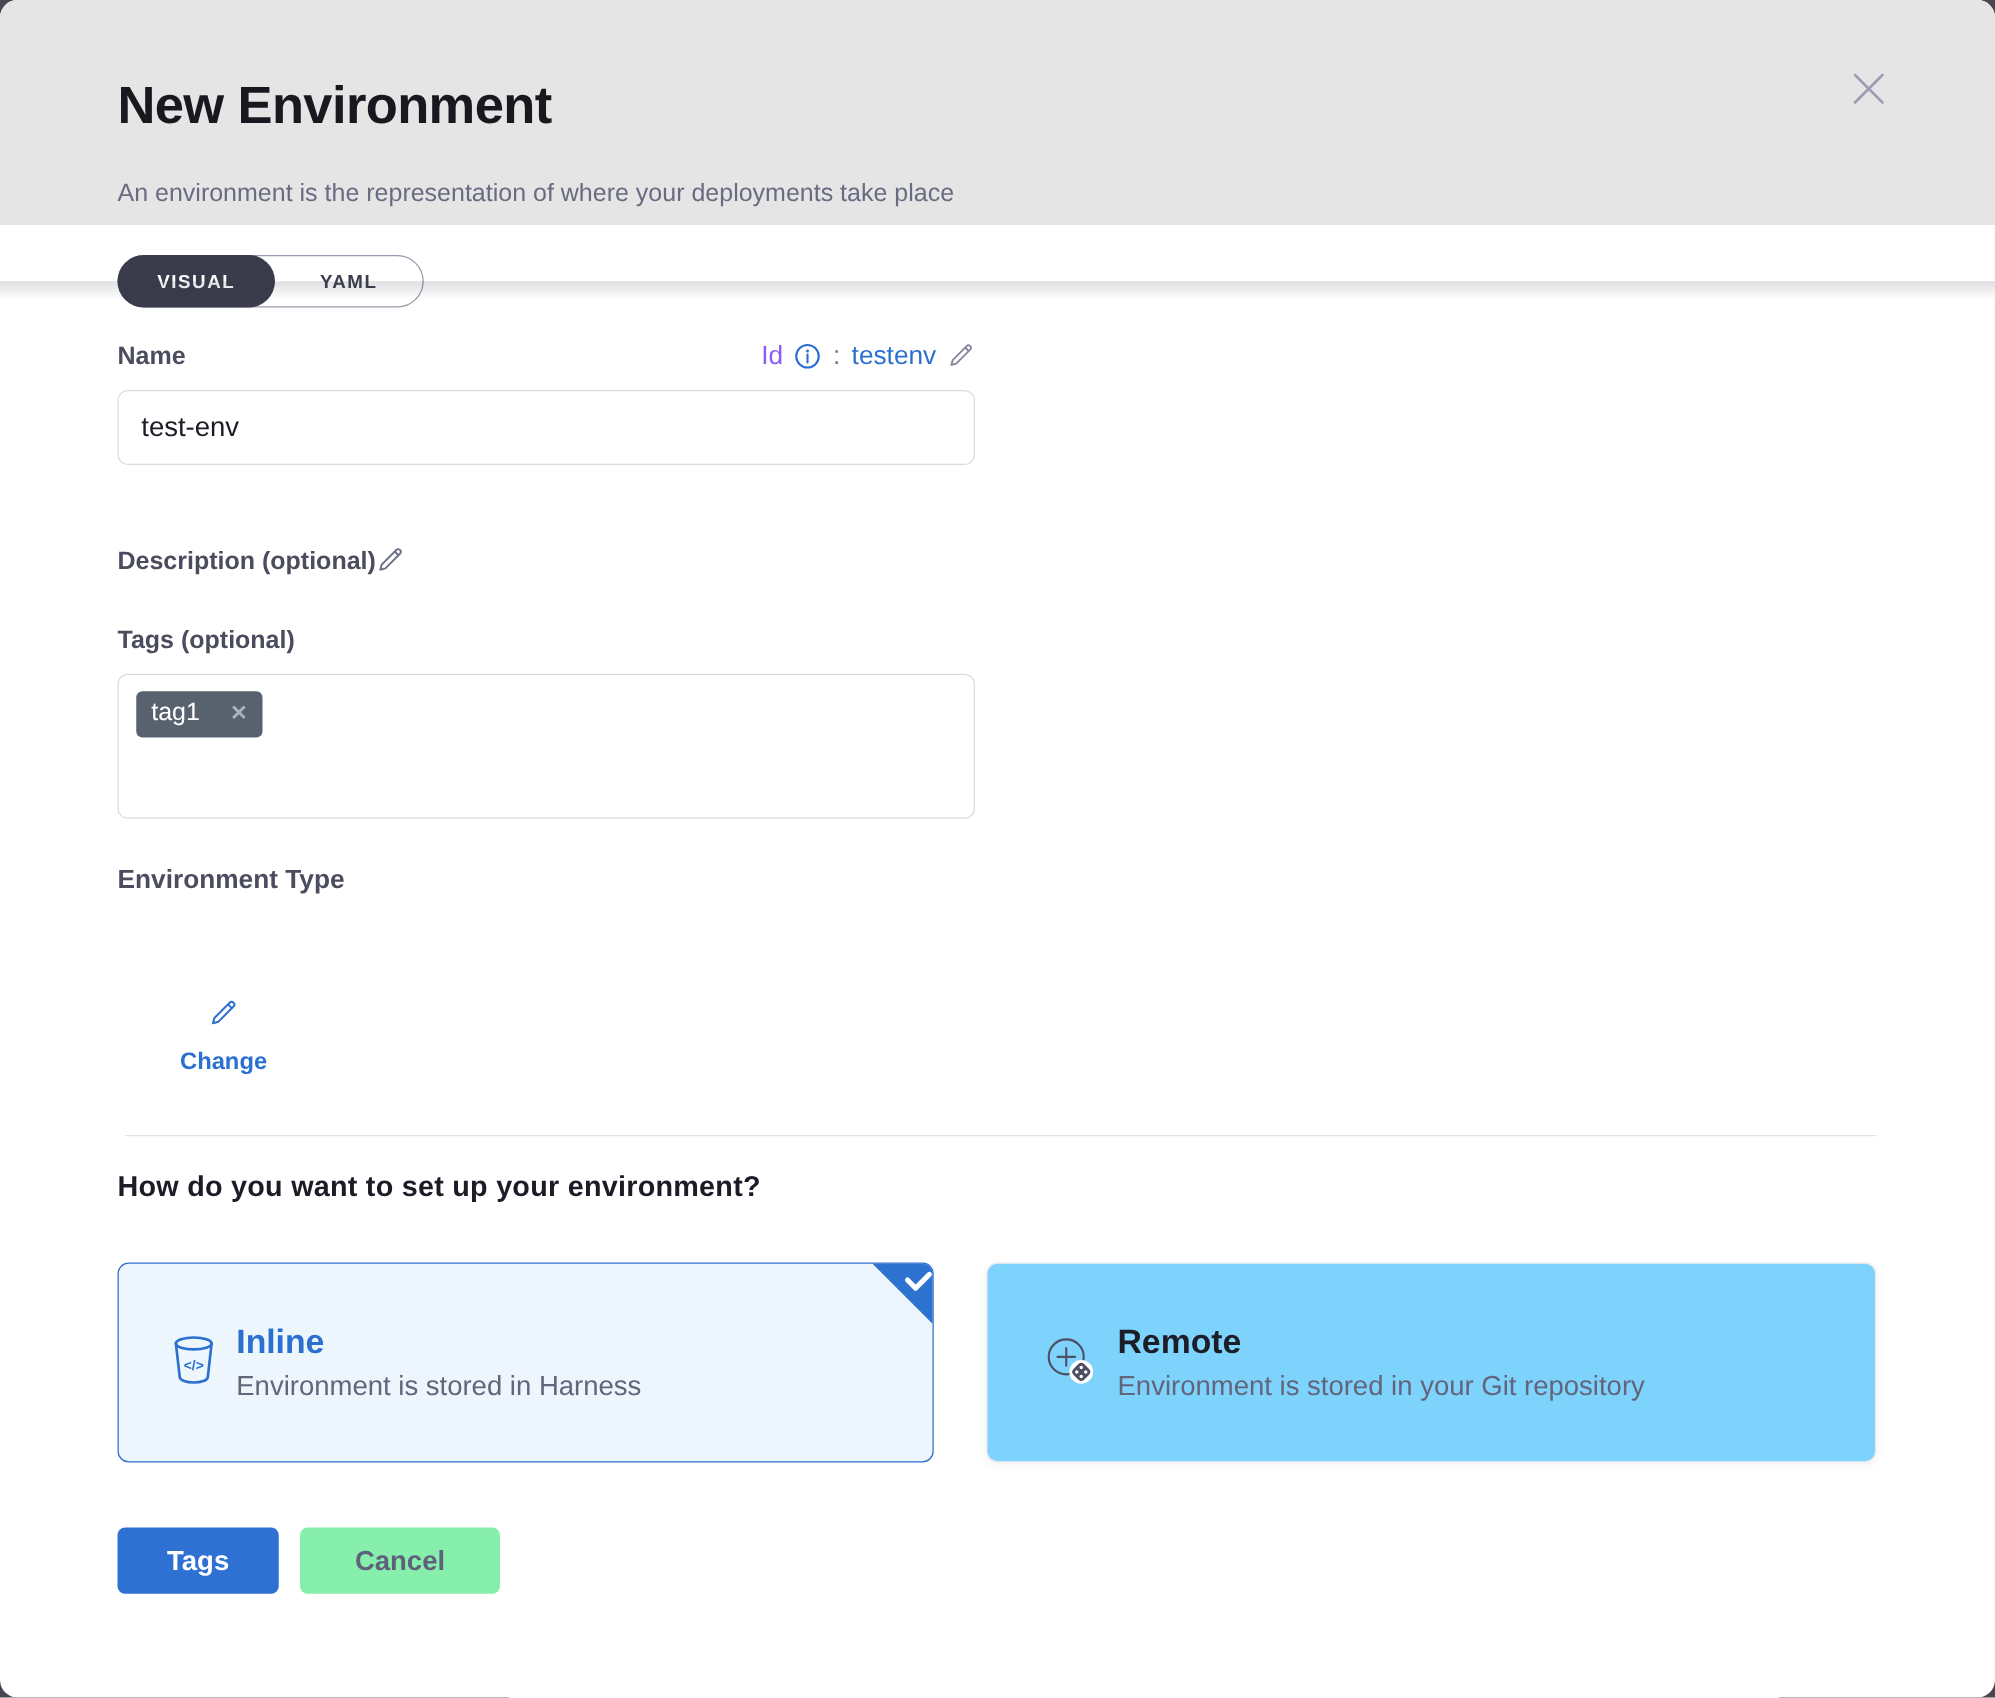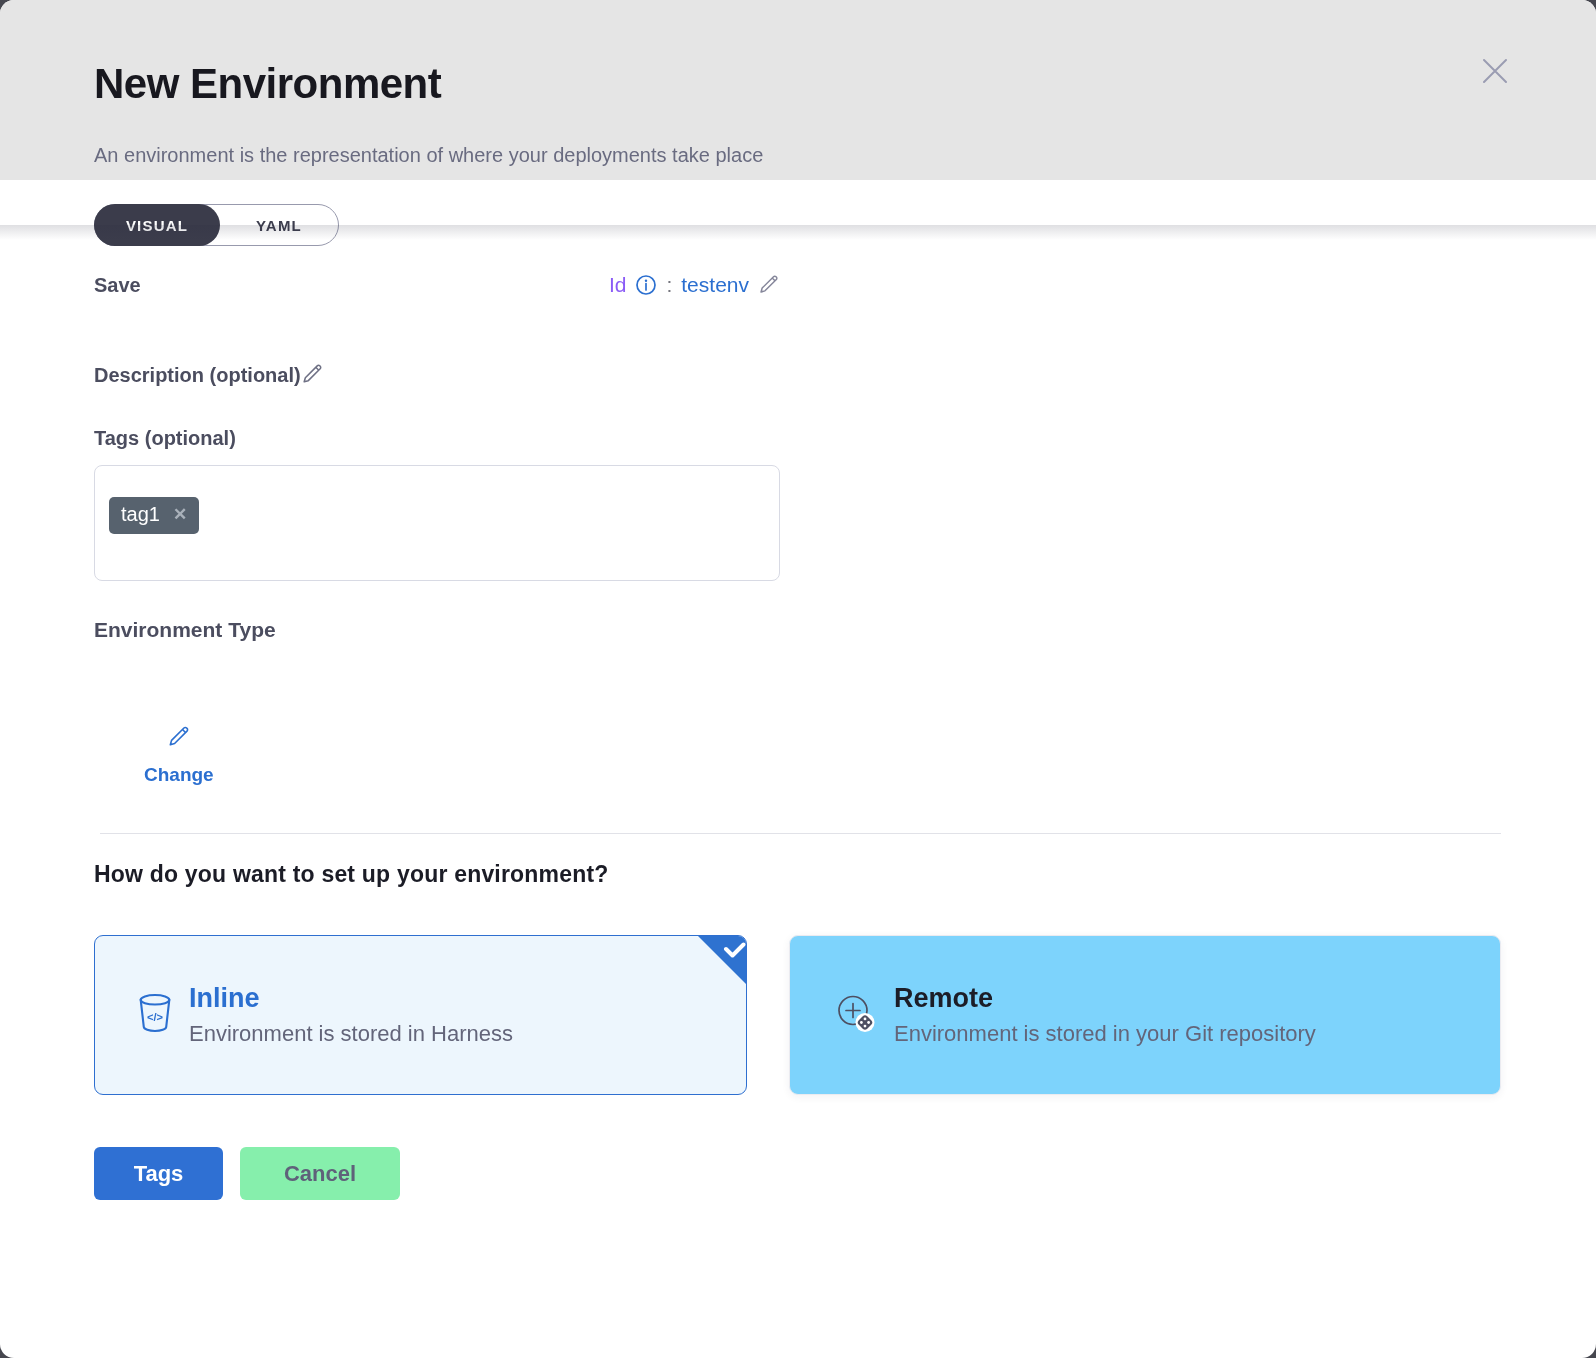--- a/index.html
+++ b/index.html
@@ -38,22 +38,22 @@
   .id-value{color:#2b6fd0;cursor:pointer;}
   .icon-btn{background:none;border:none;padding:0;cursor:pointer;display:inline-flex;align-items:center;}
 
   .name-input{margin-top:14px;width:686px;height:60px;border:1px solid #d8dae4;border-radius:8px;
     font-size:22px;color:#1c1c26;padding:0 18px;box-sizing:border-box;font-family:inherit;outline:none;}
 
   .desc-row{margin-top:64px;display:flex;align-items:center;height:26px;}
   .tags-label{margin-top:39px;height:26px;}
   .tags-box{margin-top:12px;width:686px;height:116px;border:1px solid #d8dae4;border-radius:8px;
     box-sizing:border-box;padding:13px 14px;cursor:text;}
-  .tag-chip{display:inline-flex;align-items:center;gap:13px;background:#57626e;color:#fff;
-    font-size:20px;padding:6px 12px 8px 12px;border-radius:5px;margin-top:18px;}
+  .tag-chip{display:inline-flex;align-items:center;gap:24px;background:#57626e;color:#fff;
+    font-size:20px;padding:6px 12px 8px 12px;border-radius:5px;}
   .tag-x{color:#a9b1ba;font-size:17px;font-weight:700;cursor:pointer;line-height:1;}
 
   .envtype-label{margin-top:37px;height:26px;font-size:21px;}
   .envtype-row{margin-top:27px;display:flex;align-items:flex-start;}
   .pre-card{margin-left:6px;width:158px;height:157px;position:relative;background:#eef7fd;
     border:1px solid #2e72d0;border-radius:9px;overflow:hidden;display:flex;align-items:center;
     justify-content:center;text-align:center;font-size:20px;color:#1f2028;line-height:1.5;
     box-sizing:border-box;cursor:pointer;padding:0 14px;}
   .corner{position:absolute;top:-1px;right:-1px;pointer-events:none;}
   .change-row{margin-left:44px;margin-top:52px;display:flex;gap:11px;align-items:center;
@@ -98,21 +98,21 @@
 
   <div class="toggle">
     <button class="toggle-seg toggle-visual">VISUAL</button>
     <button class="toggle-seg toggle-yaml">YAML</button>
   </div>
 
   <div class="content">
 
     
     <div class="name-row">
-      <span class="field-label">Save</span>
+      <span class="field-label">Name</span>
       <span class="id-row">
         <span class="id-label">Id</span>
         <span class="icon-btn">
           <svg width="22" height="22" viewBox="0 0 22 22">
               <circle cx="11" cy="11" r="9" fill="none" stroke="#2b6fd0" stroke-width="1.7"></circle>
               <circle cx="11" cy="6.8" r="1.2" fill="#2b6fd0"></circle>
               <path d="M11 9.6 V16" stroke="#2b6fd0" stroke-width="1.7" stroke-linecap="round"></path>
             </svg>
         </span>
         <span class="id-sep">:</span>
@@ -120,20 +120,21 @@
         <button class="icon-btn">
           <span>
             <svg width="22" height="22" viewBox="0 0 18 18">
                 <path d="M2.5 15.5l.9-3.2 9.3-9.3a1.4 1.4 0 0 1 2 0l.3.3a1.4 1.4 0 0 1 0 2l-9.3 9.3-3.2.9z" fill="none" stroke="#85869a" stroke-width="1.2" stroke-linejoin="round"></path>
                 <path d="M11.6 4.1l2.3 2.3" stroke="#85869a" stroke-width="1.2"></path>
               </svg>
           </span>
         </button>
       </span>
     </div>
+    <input class="name-input" type="text" value="test-env" style="">
 
     
     <div class="desc-row">
       <span class="field-label">Description (optional)</span>
       <button class="icon-btn">
         <span>
           <svg width="23" height="23" viewBox="0 0 18 18">
               <path d="M2.5 15.5l.9-3.2 9.3-9.3a1.4 1.4 0 0 1 2 0l.3.3a1.4 1.4 0 0 1 0 2l-9.3 9.3-3.2.9z" fill="none" stroke="#6e7084" stroke-width="1.2" stroke-linejoin="round"></path>
               <path d="M11.6 4.1l2.3 2.3" stroke="#6e7084" stroke-width="1.2"></path>
             </svg>

